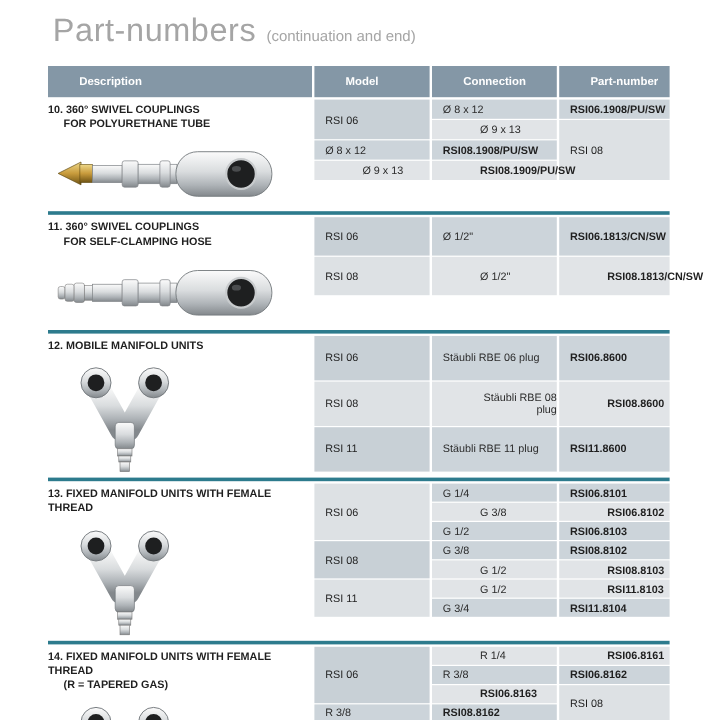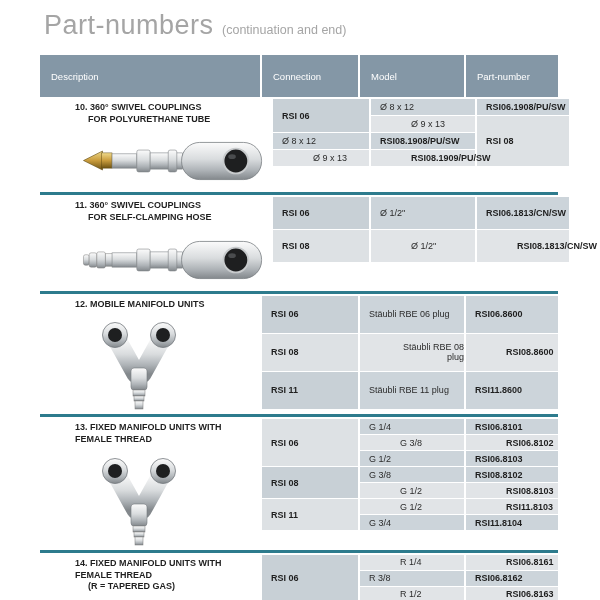--- a/index.html
+++ b/index.html
@@ -3,29 +3,29 @@
 <meta charset="utf-8">
 <style>
   html,body{margin:0;padding:0;background:#ffffff;width:600px;height:600px;overflow:hidden;
     font-family:"Liberation Sans","DejaVu Sans",sans-serif;-webkit-font-smoothing:antialiased;}
   .page{position:relative;width:600px;height:600px;}
   .title{margin:10px 0 14px 44px;color:var(--title-gray);}
   .title .main{font-size:27px;letter-spacing:0.5px;text-align:center;}
   .title .sub{font-size:12.5px;margin-left:4px;}
   .tbl{margin-left:40px;width:518px;}
   .thead{display:grid;grid-template-columns:220px 96px 104px 92px;column-gap:2px;margin-bottom:2px;}
-  .thead .hc{background:var(--header-bg);color:#ffffff;font-size:9.5px;font-weight:normal;
-    height:42px;display:flex;align-items:center;padding-left:11px;box-sizing:border-box;}
+  .thead .hc{background:var(--header-bg);color:#ffffff;font-size:9.5px;font-weight:bold;
+    height:26px;display:flex;align-items:center;padding-left:26px;box-sizing:border-box;}
   .section{display:flex;}
-  .desc{width:220px;margin-right:2px;box-sizing:border-box;padding-top:3px;margin-left:35px;}
+  .desc{width:220px;margin-right:2px;box-sizing:border-box;padding-top:3px;}
   .dl{font-size:9px;font-weight:bold;color:var(--text-dark);line-height:1.3;}
   .dl.indent{padding-left:13px;}
   .grid{display:grid;grid-template-columns:96px 104px 92px;gap:1px 2px;align-content:start;flex:0 0 auto;}
   .cell{box-sizing:border-box;display:flex;align-items:center;padding-left:9px;font-size:9px;color:#2b2b2b;text-align:right;}
-  .cell.model{font-weight:bold;color:var(--text-dark);}
+  .cell.model{font-weight:normal;color:var(--text-dark);}
   .cell.part{font-weight:bold;color:var(--text-dark);}
   .bg-row-dark{background:var(--row-dark);}
   .bg-row-light{background:var(--row-light);padding-left:40px;}
   .bg-model-dark{background:var(--model-dark);}
   .bg-model-light{background:var(--model-light);}
   .divider{height:3px;background:var(--divider-teal);margin:1px 0 2px 0;}
   .imgwrap{margin-top:6px;}
   svg{display:block;}
 </style>
 </head>
@@ -33,22 +33,22 @@
 
 <div class="page">
   <div class="title">
     <span class="main">Part-numbers</span>
     <span class="sub">(continuation and end)</span>
   </div>
 
   <div class="tbl">
     <div class="thead">
       <div class="hc">Description</div>
+      <div class="hc">Model</div>
       <div class="hc">Connection</div>
-      <div class="hc">Model</div>
       <div class="hc">Part-number</div>
     </div>
     <div id="sections">
         <div class="section">
           <div class="desc">
             <div class="dl">10. 360° SWIVEL COUPLINGS</div>
             <div class="dl indent">FOR POLYURETHANE TUBE</div>
             <div class="imgwrap">
               <svg xmlns="http://www.w3.org/2000/svg" width="196" height="60" viewBox="0 0 196 63">
                 <defs>
@@ -261,21 +261,20 @@
       <rect x="46" y="85" width="8" height="8" fill="url(#sv)" stroke="#777" stroke-width="0.5"></rect>
               </svg>
             </div>
           </div>
           <div class="grid" style="grid-auto-rows: 15px;">
             <div class="cell model bg-model-dark" style="grid-row: span 3;">RSI 06</div>
             <div class="cell conn bg-row-light">R 1/4</div>
             <div class="cell part bg-row-light">RSI06.8161</div>
             <div class="cell conn bg-row-dark">R 3/8</div>
             <div class="cell part bg-row-dark">RSI06.8162</div>
-            <div class="cell conn bg-row-light">R 1/2</div>
             <div class="cell part bg-row-light">RSI06.8163</div>
             <div class="cell model bg-model-light" style="grid-row: span 2;">RSI 08</div>
             <div class="cell conn bg-row-dark">R 3/8</div>
             <div class="cell part bg-row-dark">RSI08.8162</div>
           </div>
         </div>
       </div>
   </div>
 </div>
 

